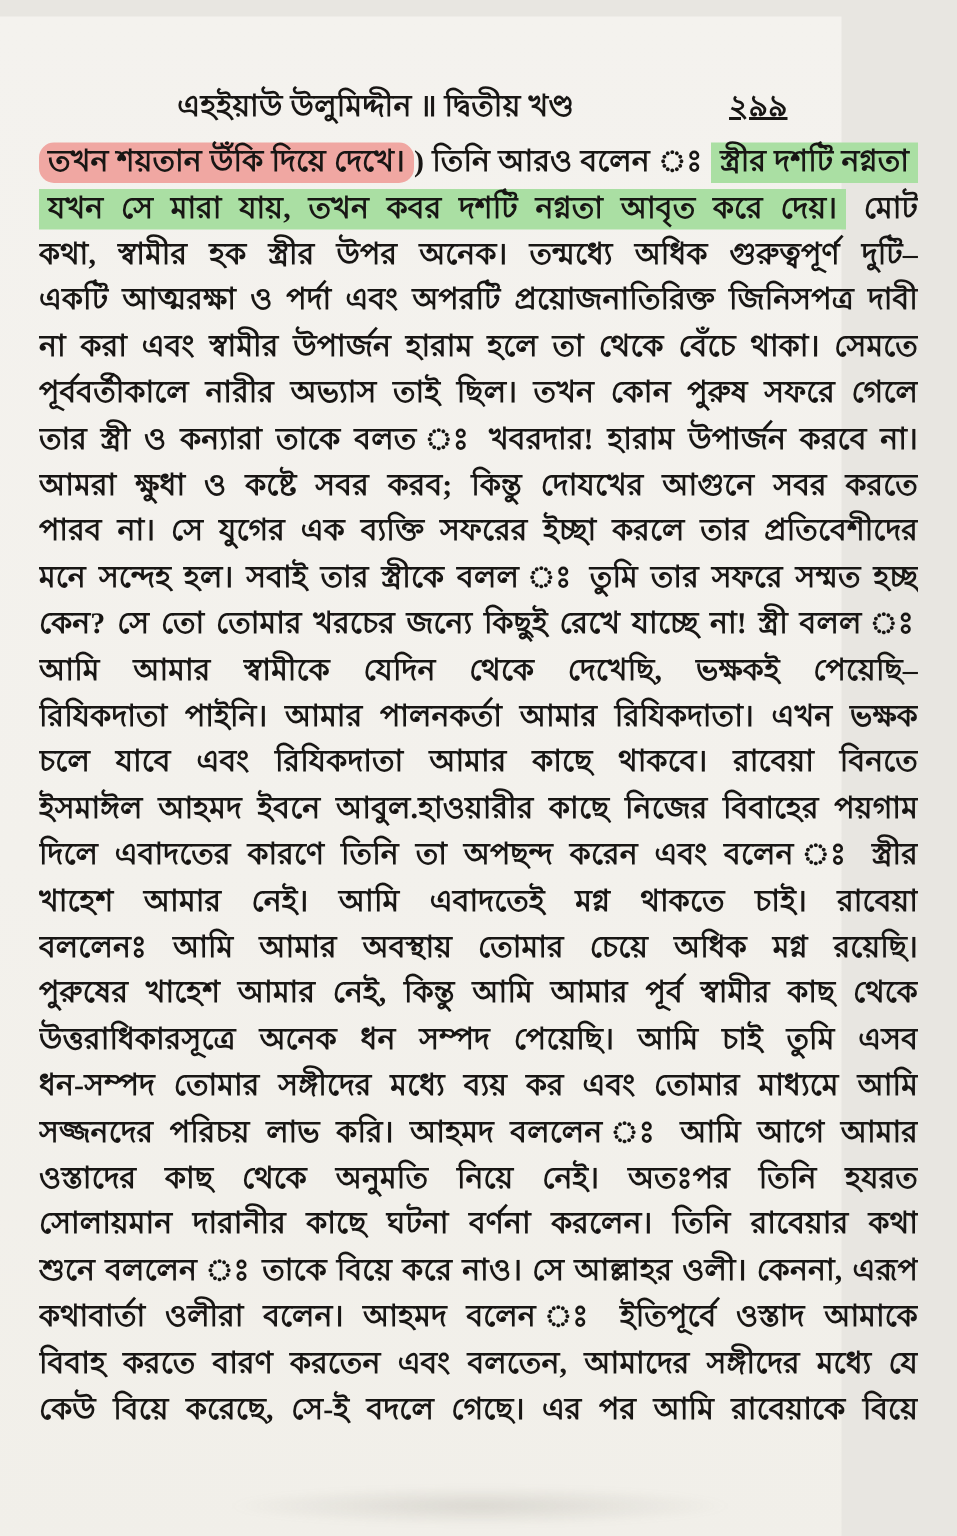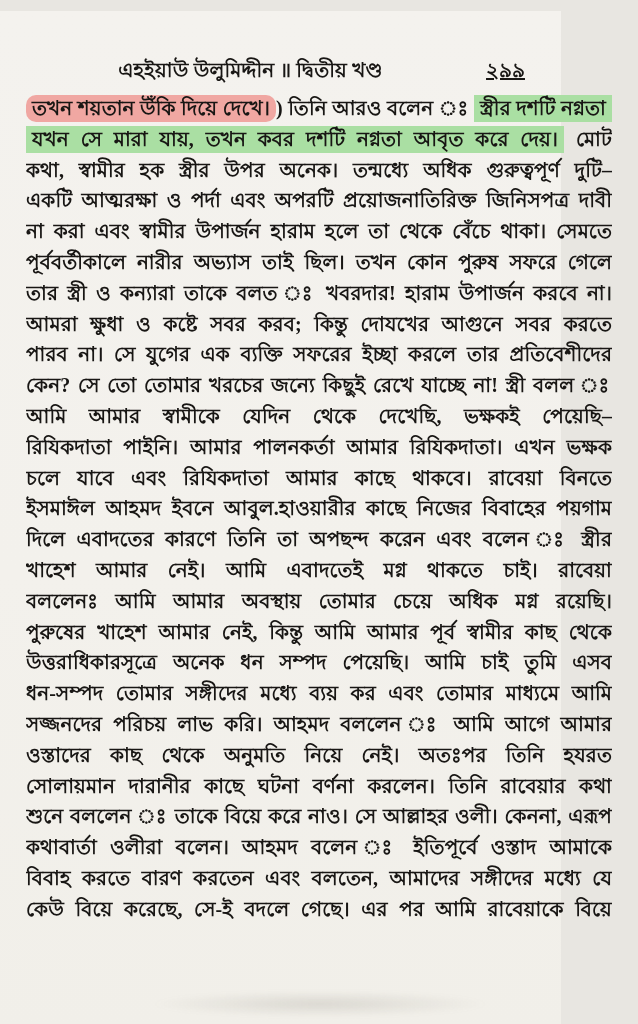--- a/index.html
+++ b/index.html
@@ -86,20 +86,21 @@
   <div class="body-text" id="body-lines">
       <div class="line"><span class="seg hl-pink">তখন শয়তান উঁকি দিয়ে দেখে।</span><span class="seg">) তিনি আরও বলেন ঃ </span><span class="seg hl-green">স্ত্রীর দশটি নগ্নতা</span></div>
       <div class="line"><span class="seg hl-green">যখন সে মারা যায়, তখন কবর দশটি নগ্নতা আবৃত করে দেয়।</span><span class="seg"> মোট</span></div>
       <div class="line"><span class="seg">কথা, স্বামীর হক স্ত্রীর উপর অনেক। তন্মধ্যে অধিক গুরুত্বপূর্ণ দুটি–</span></div>
       <div class="line"><span class="seg">একটি আত্মরক্ষা ও পর্দা এবং অপরটি প্রয়োজনাতিরিক্ত জিনিসপত্র দাবী</span></div>
       <div class="line"><span class="seg">না করা এবং স্বামীর উপার্জন হারাম হলে তা থেকে বেঁচে থাকা। সেমতে</span></div>
       <div class="line"><span class="seg">পূর্ববর্তীকালে নারীর অভ্যাস তাই ছিল। তখন কোন পুরুষ সফরে গেলে</span></div>
       <div class="line"><span class="seg">তার স্ত্রী ও কন্যারা তাকে বলত ঃ খবরদার! হারাম উপার্জন করবে না।</span></div>
       <div class="line"><span class="seg">আমরা ক্ষুধা ও কষ্টে সবর করব; কিন্তু দোযখের আগুনে সবর করতে</span></div>
       <div class="line"><span class="seg">পারব না। সে যুগের এক ব্যক্তি সফরের ইচ্ছা করলে তার প্রতিবেশীদের</span></div>
+      <div class="line"><span class="seg">মনে সন্দেহ হল। সবাই তার স্ত্রীকে বলল ঃ তুমি তার সফরে সম্মত হচ্ছ</span></div>
       <div class="line"><span class="seg">কেন? সে তো তোমার খরচের জন্যে কিছুই রেখে যাচ্ছে না! স্ত্রী বলল ঃ</span></div>
       <div class="line"><span class="seg">আমি আমার স্বামীকে যেদিন থেকে দেখেছি, ভক্ষকই পেয়েছি–</span></div>
       <div class="line"><span class="seg">রিযিকদাতা পাইনি। আমার পালনকর্তা আমার রিযিকদাতা। এখন ভক্ষক</span></div>
       <div class="line"><span class="seg">চলে যাবে এবং রিযিকদাতা আমার কাছে থাকবে। রাবেয়া বিনতে</span></div>
       <div class="line"><span class="seg">ইসমাঈল আহমদ ইবনে আবুল.হাওয়ারীর কাছে নিজের বিবাহের পয়গাম</span></div>
       <div class="line"><span class="seg">দিলে এবাদতের কারণে তিনি তা অপছন্দ করেন এবং বলেন ঃ স্ত্রীর</span></div>
       <div class="line"><span class="seg">খাহেশ আমার নেই। আমি এবাদতেই মগ্ন থাকতে চাই। রাবেয়া</span></div>
       <div class="line"><span class="seg">বললেনঃ আমি আমার অবস্থায় তোমার চেয়ে অধিক মগ্ন রয়েছি।</span></div>
       <div class="line"><span class="seg">পুরুষের খাহেশ আমার নেই, কিন্তু আমি আমার পূর্ব স্বামীর কাছ থেকে</span></div>
       <div class="line"><span class="seg">উত্তরাধিকারসূত্রে অনেক ধন সম্পদ পেয়েছি। আমি চাই তুমি এসব</span></div>

